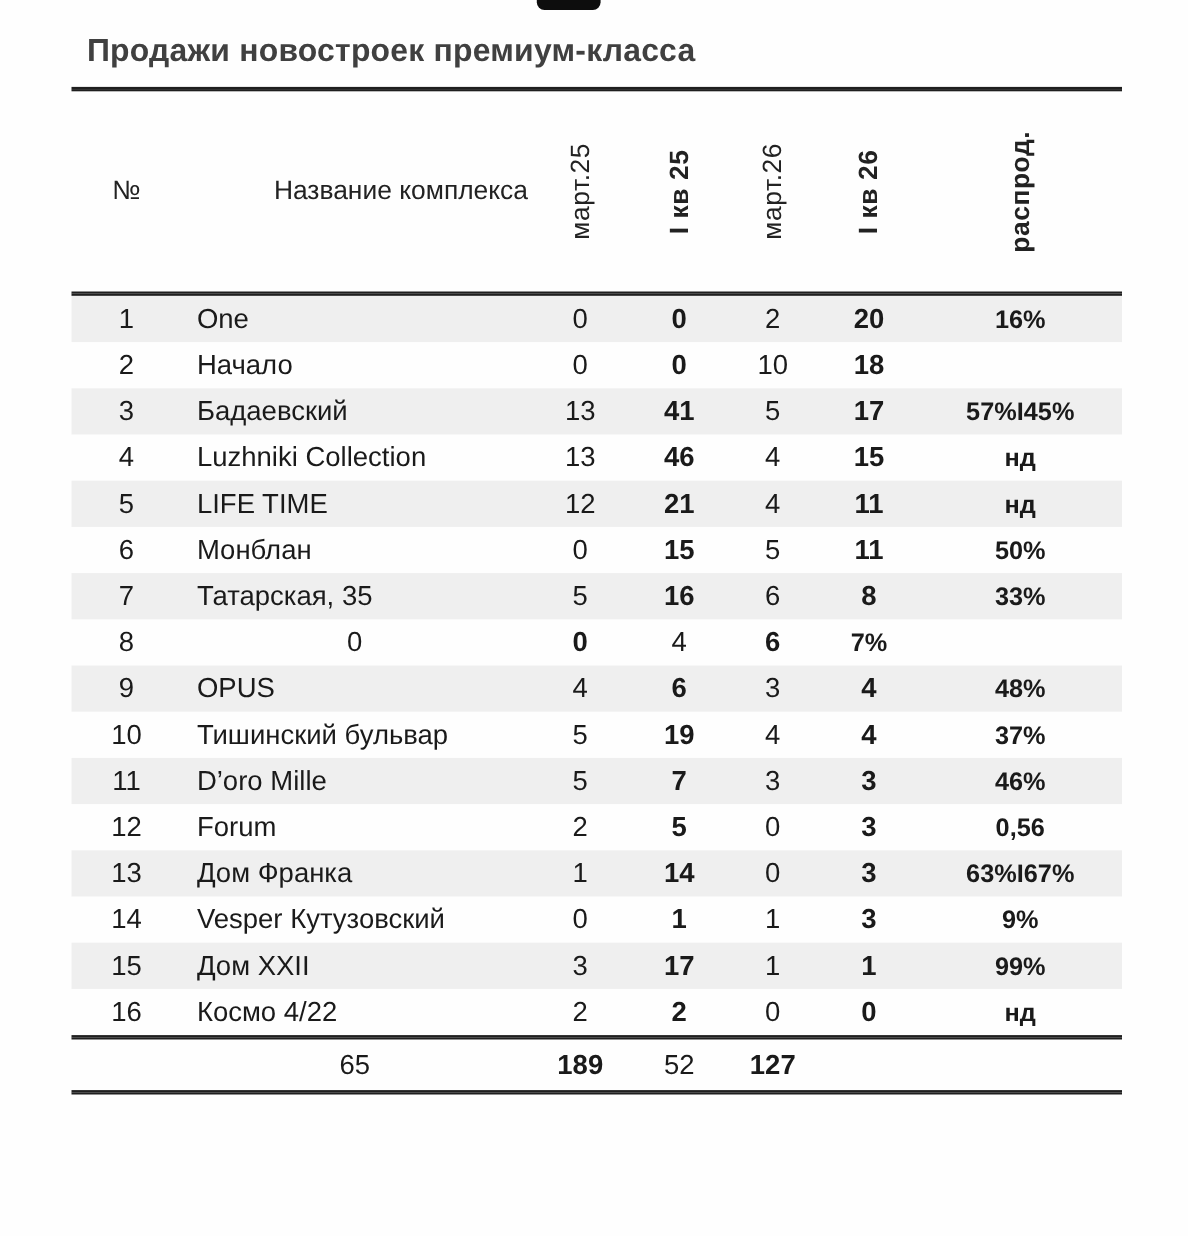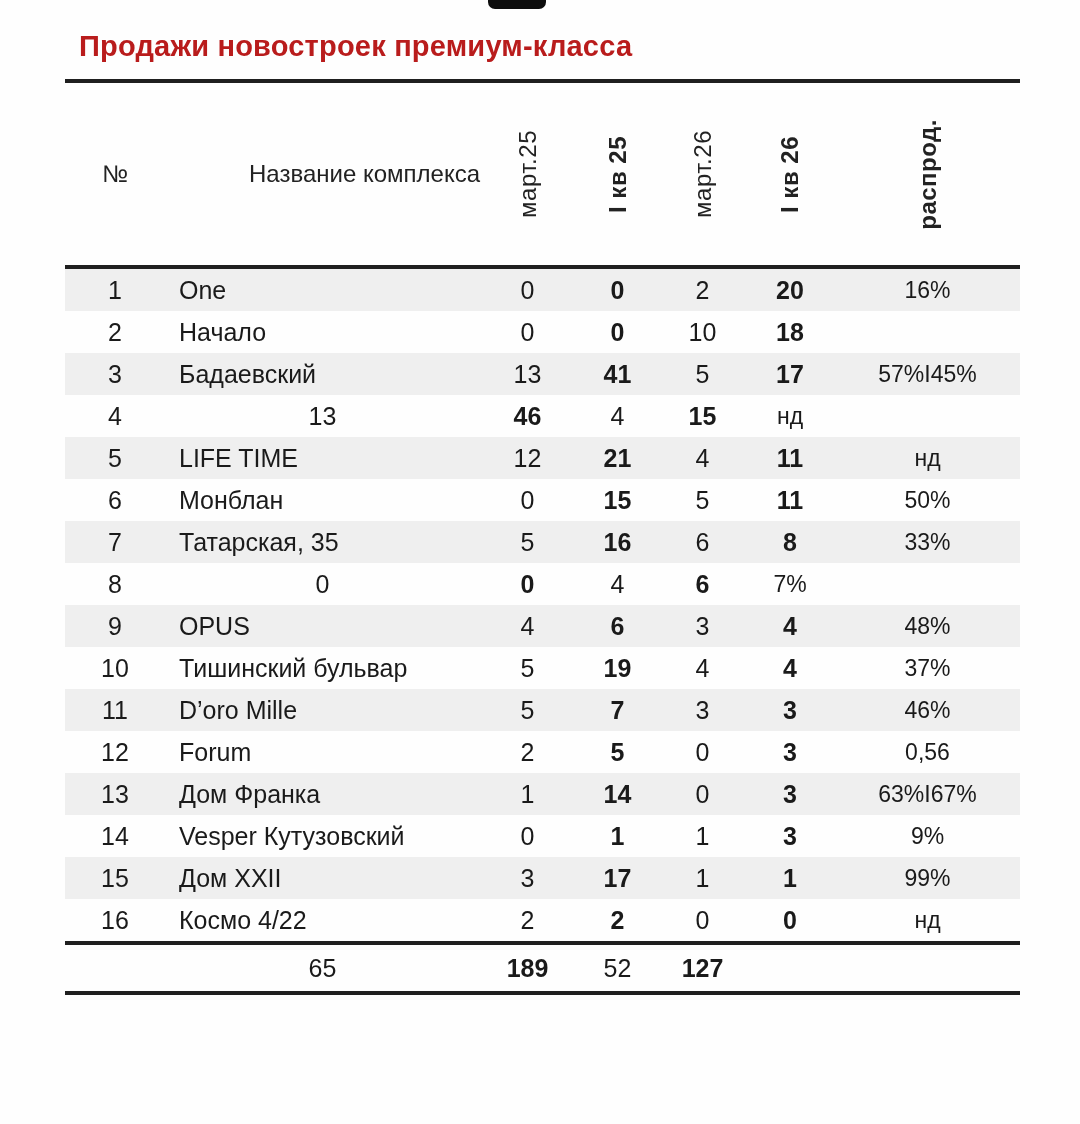--- a/index.html
+++ b/index.html
@@ -12,21 +12,21 @@
     overflow:hidden;
   }
   .top-notch {
     position:absolute; left:488px; top:0;
     width:58px; height:9px;
     background:#0d0d0d;
     border-radius:0 0 7px 7px;
   }
   .content { padding:30px 60px 0 65px; width:1020px; }
   .title {
-    font-size:29px; font-weight:bold; color:#b91c1c;
+    font-size:29px; font-weight:bold; color:#404040;
     padding-left:14px; margin-bottom:16px;
     letter-spacing:0.2px;
   }
   .dbl-line {
     height:4px;
     border-top:2.5px solid #1f1f1f;
     border-bottom:2.5px solid #1f1f1f;
     width:955px;
   }
   .grid-row {
@@ -49,21 +49,21 @@
     color:#222;
   }
   .vbold { font-weight:bold; }
   .row { height:42px; font-size:25px; }
   #rows .row:nth-child(odd) { background:#efefef; }
   #rows .row:nth-child(even) { background:transparent; }
   .cell-num { text-align:center; font-size:25px; }
   .cell-name { padding-left:14px; font-size:25px; white-space:nowrap; }
   .cell-val { text-align:center; font-size:25px; }
   .bold { font-weight:bold; }
-  .cell-sold { text-align:center; font-size:23px; font-weight:normal; }
+  .cell-sold { text-align:center; font-size:23px; font-weight:bold; }
   .total-row { height:46px; font-size:26px; }
   .total-label { padding-left:14px; }
 </style>
 </head>
 <body>
 
 <div class="page">
   <div class="top-notch"></div>
 
   <div class="content">
@@ -119,20 +119,21 @@
     <div class="cell-name">Бадаевский</div>
     <div class="cell-val">13</div>
     <div class="cell-val bold">41</div>
     <div class="cell-val">5</div>
     <div class="cell-val bold">17</div>
     <div class="cell-sold">57%I45%</div>
   </div>
 
   <div class="grid-row row">
     <div class="cell-num">4</div>
+    <div class="cell-name">Luzhniki Collection</div>
     <div class="cell-val">13</div>
     <div class="cell-val bold">46</div>
     <div class="cell-val">4</div>
     <div class="cell-val bold">15</div>
     <div class="cell-sold">нд</div>
   </div>
 
   <div class="grid-row row">
     <div class="cell-num">5</div>
     <div class="cell-name">LIFE TIME</div>

